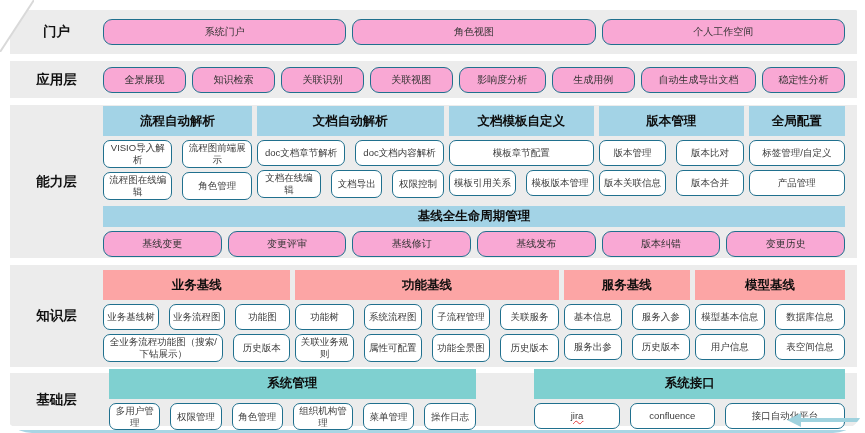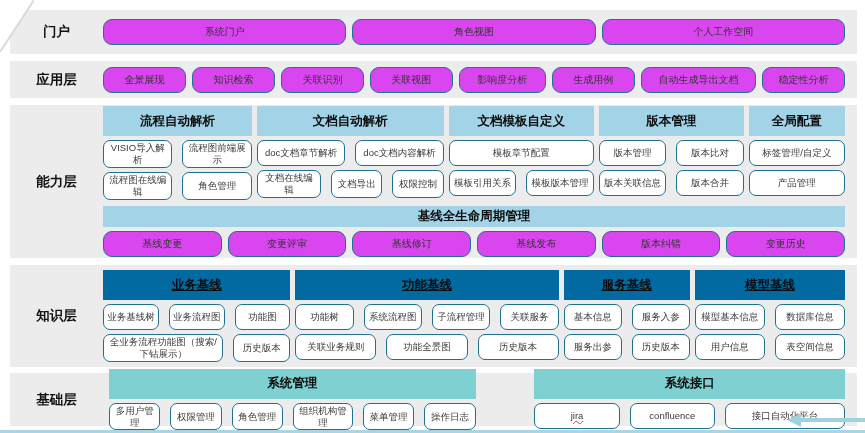--- a/index.html
+++ b/index.html
@@ -1,33 +1,33 @@
 <!DOCTYPE html>
 <html><head>
 <meta charset="utf-8">
 <style>
   html,body{margin:0;padding:0;background:#ffffff;}
   body{font-family:"Liberation Sans","DejaVu Sans",sans-serif;}
-  #stage{position:relative;width:865px;height:433px;background:#ffffff;overflow:hidden;}
+  #stage{position:relative;width:865px;height:433px;background:#ffffff;overflow:hidden;border-radius:32px;}
 
   .band{position:absolute;left:10px;width:847px;background:#ececec;display:flex;align-items:stretch;box-sizing:border-box;}
   .layer-label{width:93px;flex:0 0 93px;display:flex;align-items:center;justify-content:center;
     font-weight:bold;font-size:13.5px;color:#111;}
   .content{flex:1;display:flex;flex-direction:column;justify-content:center;padding-right:12px;box-sizing:border-box;}
 
   .pill-row{display:flex;gap:6px;}
-  .pill{background:#d946ef;border:1.6px solid #20708e;border-radius:9px;height:26px;
+  .pill{background:#f9a8d4;border:1.6px solid #20708e;border-radius:9px;height:26px;
     display:flex;align-items:center;justify-content:center;font-size:10px;color:#333;box-sizing:border-box;}
 
   .group-row{display:flex;gap:5px;align-items:flex-start;}
   .group{display:flex;flex-direction:column;min-width:0;}
   .ghead{height:30px;display:flex;align-items:center;justify-content:center;
     font-weight:bold;font-size:12.5px;color:#0d0d0d;}
   .ghead.blue{background:#a3d3e6;}
-  .ghead.grayteal{background:#0369a1;text-decoration:underline;}
+  .ghead.grayteal{background:#fca5a5;}
   .ghead.teal{background:#7fd0d0;}
   .crow{display:flex;gap:10px;margin-top:4px;}
   .chip{flex:1;background:#fff;border:1.5px solid #20708e;border-radius:7px;min-height:26px;
     display:flex;align-items:center;justify-content:center;text-align:center;
     font-size:9.5px;color:#3a3a3a;padding:1px 3px;box-sizing:border-box;line-height:1.25;min-width:0;}
   .baseline-head{background:#a3d3e6;height:21px;margin-top:6px;display:flex;align-items:center;justify-content:center;
     font-weight:bold;font-size:12.5px;color:#0d0d0d;}
   .misspell{text-decoration-line:underline;text-decoration-style:wavy;text-decoration-color:#e23a3a;text-decoration-thickness:1px;}
 
   .corner-fold{position:absolute;left:0;top:0;width:34px;height:52px;pointer-events:none;}
@@ -155,20 +155,21 @@
         <div class="group" style="flex:263">
           <div class="ghead grayteal">功能基线</div>
           <div class="crow">
             <div class="chip">功能树</div>
             <div class="chip">系统流程图</div>
             <div class="chip">子流程管理</div>
             <div class="chip">关联服务</div>
           </div>
           <div class="crow">
             <div class="chip">关联业务规则</div>
+            <div class="chip">属性可配置</div>
             <div class="chip">功能全景图</div>
             <div class="chip">历史版本</div>
           </div>
         </div>
         <div class="group" style="flex:126">
           <div class="ghead grayteal">服务基线</div>
           <div class="crow">
             <div class="chip">基本信息</div>
             <div class="chip">服务入参</div>
           </div>

